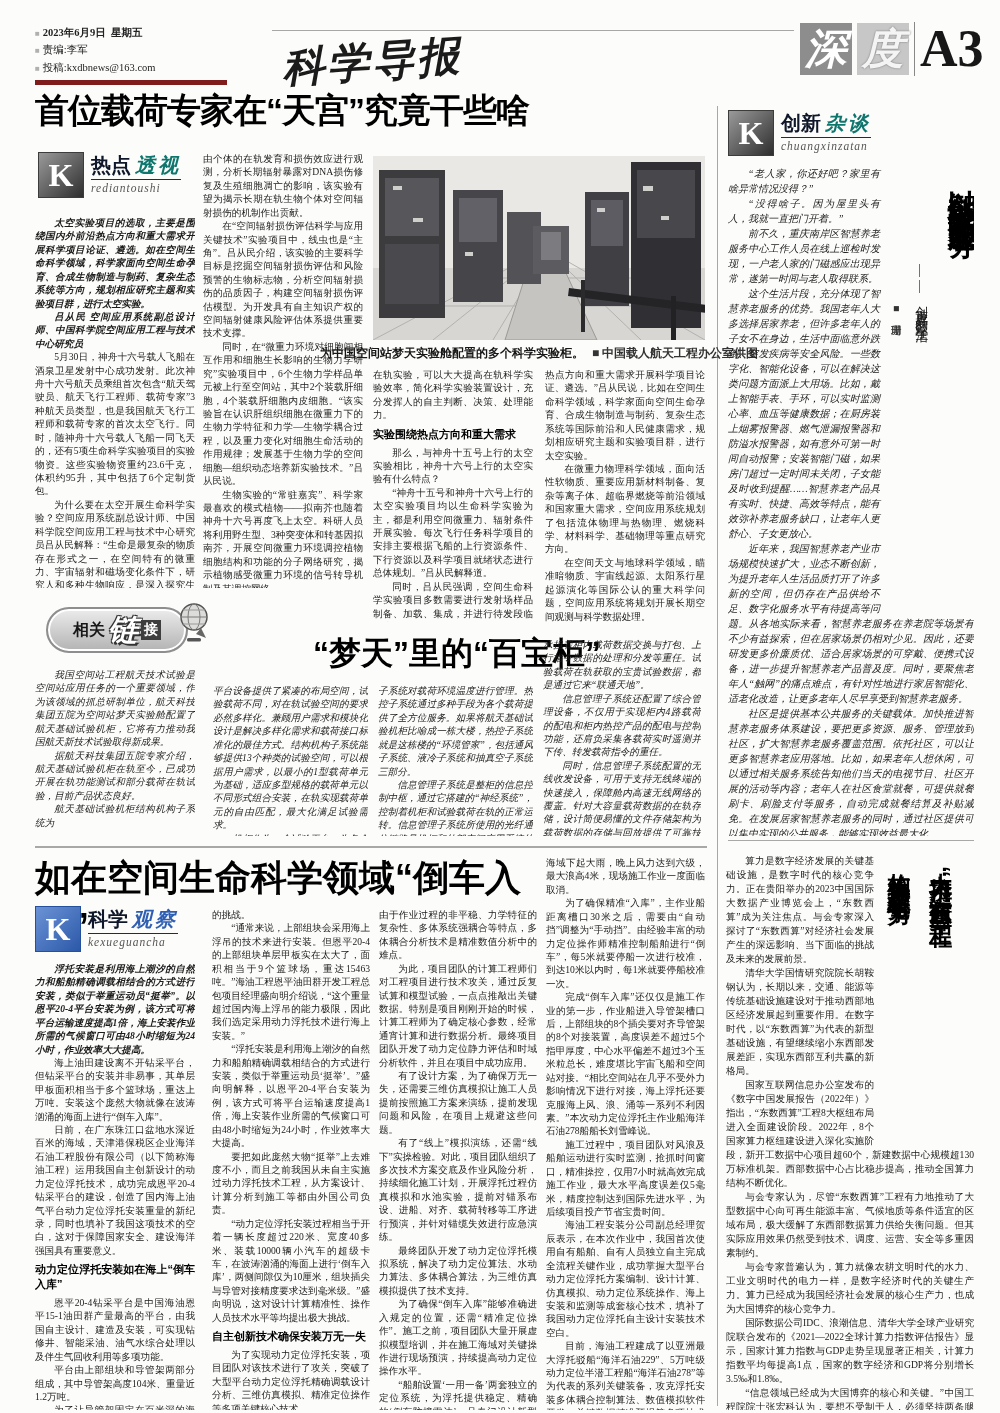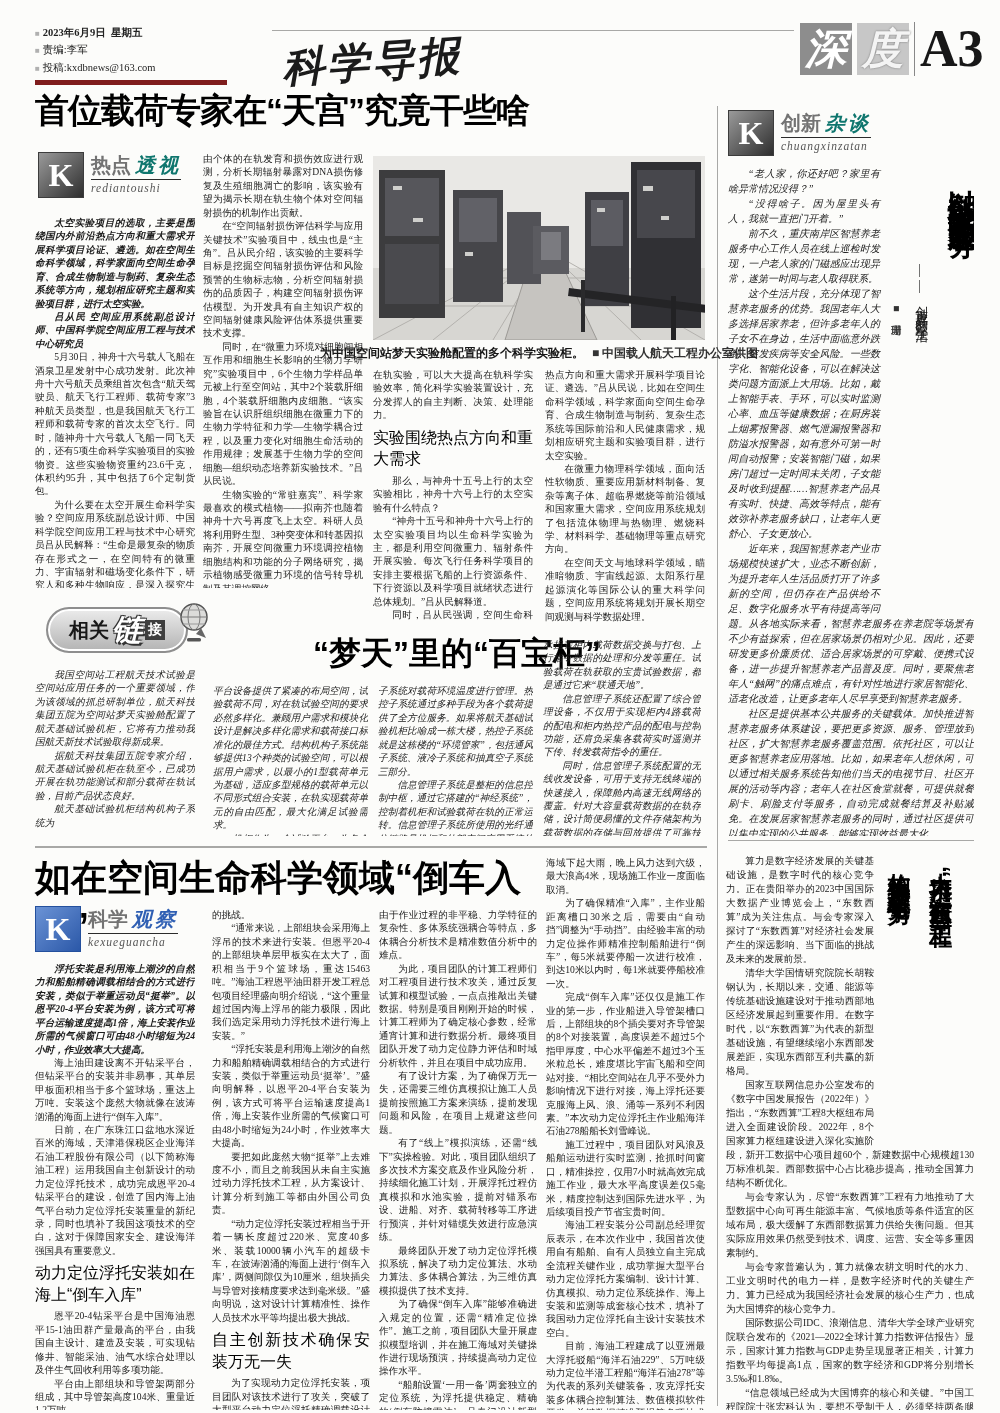--- a/index.html
+++ b/index.html
@@ -23,44 +23,44 @@
   
   .h1{position:absolute;font-family:"Liberation Sans","DejaVu Sans",sans-serif;font-weight:900;color:#000;}
   
   .kbadge{position:absolute;display:flex;align-items:flex-start;gap:7px;}
   .kbox{width:44px;height:44px;border:1px solid #3c3c3c;background:linear-gradient(135deg,#9a9a9a,#2e2e2e);
         color:#fff;display:flex;align-items:center;justify-content:center;
         font-size:32px;font-weight:bold;font-family:"Liberation Serif",serif;}
   .kbox.blue{background:linear-gradient(135deg,#6b93d6,#2b58a8);border-color:#24509d;}
   .ktitles{padding-top:2px;}
   .ktrow{font-size:20px;line-height:1.1;white-space:nowrap;border-bottom:1.5px solid #2b2b2b;padding-bottom:3px;}
-  .kt1{font-family:"Liberation Sans","DejaVu Sans",sans-serif;font-weight:900;color:#737373;}
+  .kt1{font-family:"Liberation Sans","DejaVu Sans",sans-serif;font-weight:900;color:#0f172a;}
   .kt2{font-style:italic;font-weight:bold;color:#0f766e;letter-spacing:3px;margin-left:4px;}
   .kt2.blue{color:#2f5fb3;}
   .kpy{font-style:italic;color:#555;font-size:11.5px;letter-spacing:1px;margin-top:2px;}
   
   .col{position:absolute;overflow:hidden;font-size:9.6px;line-height:1.4;text-align:justify;color:#1b1b1b;}
   .col p{margin:0;}
   .blk.p,.blk.lead{text-indent:2em;}
   .blk.cont{text-indent:0;}
-  .blk.h{font-family:"Liberation Sans","DejaVu Sans",sans-serif;font-weight:normal;font-size:16px;
+  .blk.h{font-family:"Liberation Sans","DejaVu Sans",sans-serif;font-weight:bold;font-size:11px;
          line-height:1.35;margin:5px 0 4px;text-indent:0;color:#000;}
   .kai p{font-style:italic;}
   .blk.lead{font-style:italic;font-weight:600;}
   
   .photo{position:absolute;left:373px;top:156px;width:332px;height:184px;}
   .caption{position:absolute;left:367px;top:345px;width:344px;font-size:12px;font-weight:bold;
            white-space:nowrap;display:flex;justify-content:center;gap:8px;}
   .caption .credit{color:#333;}
   
   .linkbadge{position:absolute;left:46px;top:597px;width:162px;height:62px;}
   .linkpill{position:absolute;left:0;top:10px;width:138px;height:42px;border-radius:24px;
             background:linear-gradient(#ececec,#b3b3b3);border:2px solid #8e8e8e;
             box-shadow:inset 0 0 0 2px #fff;display:flex;align-items:center;justify-content:center;gap:3px;}
-  .lb1{font-family:"Liberation Sans",sans-serif;font-weight:900;font-size:20px;}
+  .lb1{font-family:"Liberation Sans",sans-serif;font-weight:900;font-size:16px;}
   .lb2{font-family:"Liberation Sans",sans-serif;font-weight:900;font-style:italic;font-size:30px;
        color:#fff;text-shadow:-1px -1px 0 #333,1px -1px 0 #333,-1px 1px 0 #333,2px 2px 0 #333;}
   .lb3{font-size:14px;color:#fff;background:#3e3e3e;padding:1px 3px;font-weight:bold;}
   .globe{position:absolute;right:-4px;top:4px;}
   
   .vwrap{float:right;overflow:hidden;}
   .vtext{writing-mode:vertical-rl;}
   .vt-main{font-family:"Liberation Sans","DejaVu Sans",sans-serif;font-weight:900;font-size:29px;
            letter-spacing:4px;color:#000;}
   .vt-sub{font-size:13px;letter-spacing:3px;text-indent:7.5em;margin-block-start:9px;}

